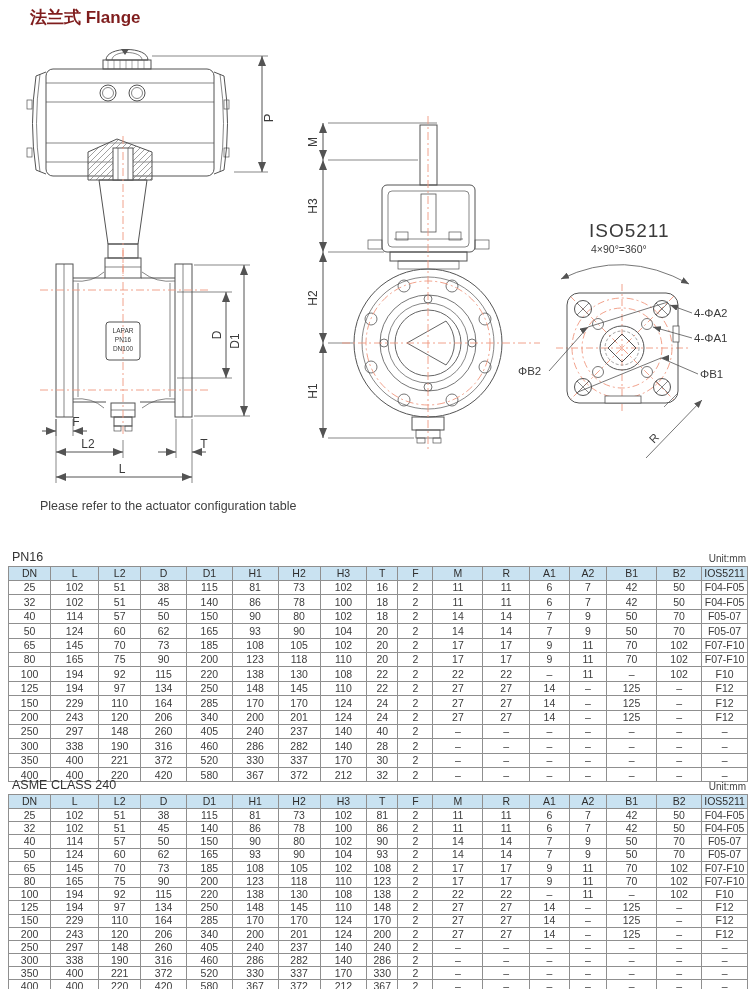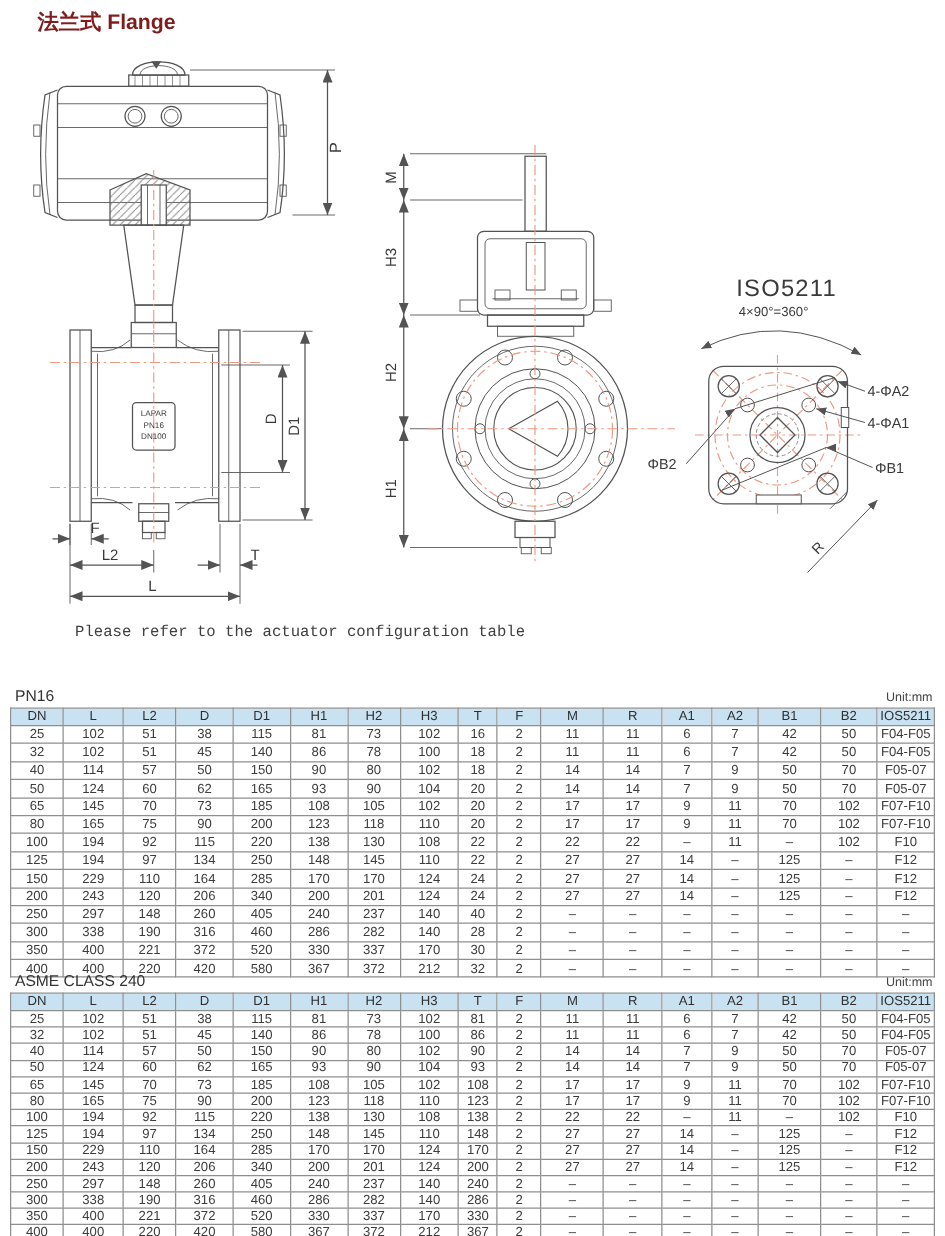--- a/index.html
+++ b/index.html
@@ -2,21 +2,21 @@
 <html style="--hdr: #c9e2f1; --note-bullet: #d9432f;"><head>
 <meta charset="utf-8">
 <style>
   html,body{margin:0;padding:0;background:#fff;}
   #page{position:relative;width:756px;height:989px;background:#fff;overflow:hidden;
         font-family:"Liberation Sans",sans-serif;color:#3a3a3a;}
   #page-title{position:absolute;left:30px;top:6px;font-size:17px;font-weight:600;color:#7f1d1d;}
   #drawing{position:absolute;left:0;top:36px;}
   #note{position:absolute;left:32px;top:497px;font-size:12.5px;color:#3f3f3f;line-height:1.45;}
   #note .bullet{color:var(--note-bullet,#d9432f);margin-right:5px;font-size:12px;}
-  #note .en{margin-left:28px;font-family:Liberation Mono, monospace;}
+  #note .en{margin-left:8px;}
   .tbl-sec{position:absolute;left:8px;width:740px;}
   #sec-pn16{top:550px;}
   #sec-asme{top:778px;}
   .sec-head{display:flex;justify-content:space-between;align-items:flex-end;margin:0 2px 2px 4px;}
   .sec-title{font-size:12.5px;color:#333;}
   .sec-unit{font-size:10px;color:#444;}
   table.dim{width:100%;border-collapse:collapse;table-layout:fixed;font-size:10.5px;color:#3c3c3c;
             border:1px solid #0ea5e9;padding-left:16px;}
   table.dim th,table.dim td{border:1px solid #8f8f8f;text-align:center;padding:0;line-height:1;
             overflow:hidden;white-space:nowrap;}

